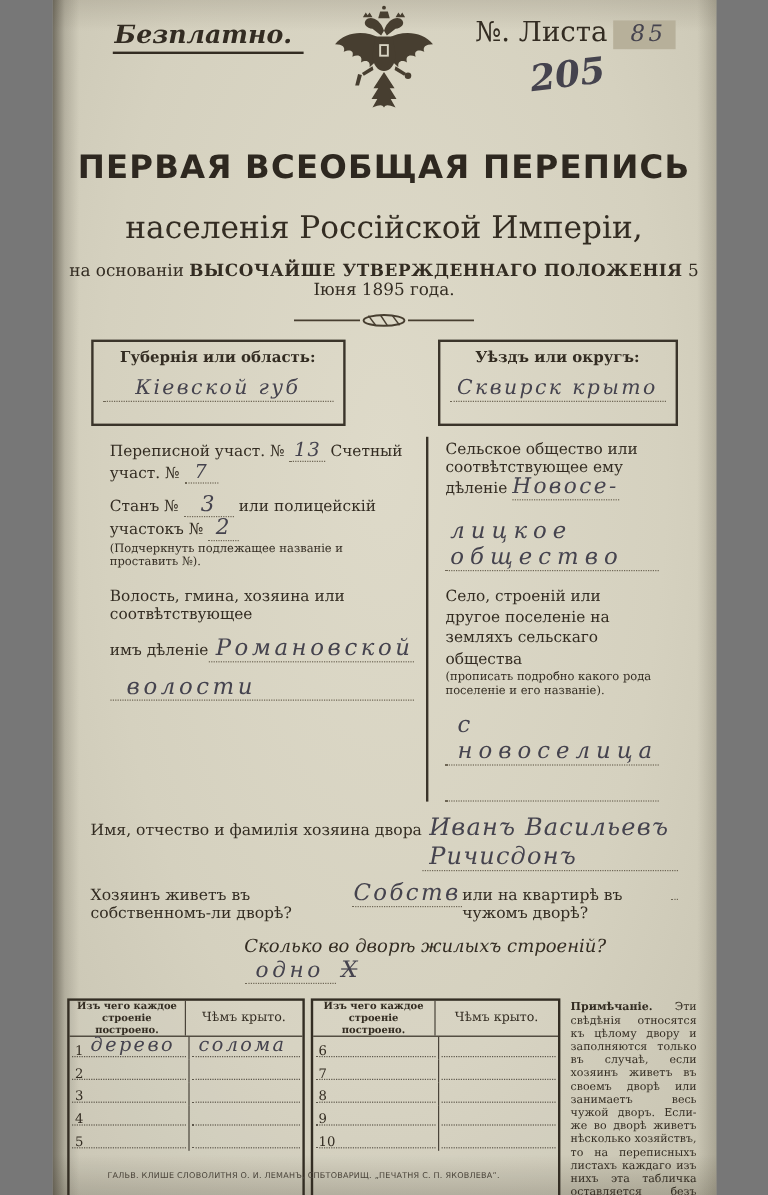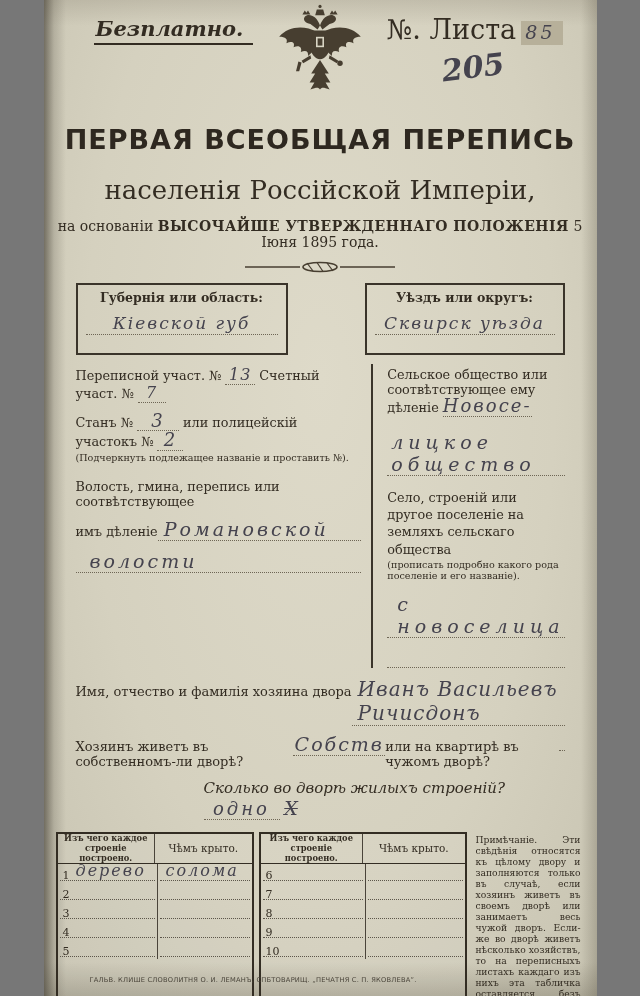--- a/index.html
+++ b/index.html
@@ -20,22 +20,22 @@
   }
   .hand { font-style:italic; color:#45434e; font-family:"DejaVu Serif", serif; }
   .fill { display:inline-block; border-bottom:1px dotted #6e6655; text-align:center; line-height:1.05; }
   .dotline { border-bottom:1px dotted #6e6655; }
 
   
   .top-row { position:relative; height:104px; padding:16px 34px 0 50px; }
   .free-label { display:inline-block; font-size:21px; font-weight:bold; font-style:italic;
                 border-bottom:2px solid #332c22; padding:0 10px 2px 2px; }
   .sheet-block { position:absolute; right:34px; top:14px; text-align:right; }
-  .sheet-label { font-size:27px; }
-  .sheet-value { background:#b7b09a; padding:0 7px 2px 4px; font-size:19px; letter-spacing:3px; }
+  .sheet-label { font-size:23px; }
+  .sheet-value { background:#b7b09a; padding:0 7px 2px 14px; font-size:19px; letter-spacing:3px; }
   .sheet-number-hand { margin:8px 58px 0 0; font-size:30px; font-weight:bold; transform:rotate(-7deg); }
   .eagle-wrap { position:absolute; left:50%; top:4px; transform:translateX(-50%); }
 
   
   .main-title { margin-top:20px; text-align:center; font-family:"DejaVu Sans", sans-serif;
                 font-weight:bold; font-size:27px; letter-spacing:1px; color:#2e2820; }
   .sub-title  { margin-top:20px; text-align:center; font-size:26px; }
   .law-line   { margin-top:13px; text-align:center; font-size:14px; }
   .law-caps   { font-weight:bold; letter-spacing:.5px; }
   .ornament   { margin:8px auto 6px; width:150px; text-align:center; }
@@ -47,21 +47,21 @@
   .fh-box.left  { width:212px; }
   .fh-box.right { width:200px; }
   .fh-label { text-align:center; font-weight:bold; font-size:12.5px; }
   .fh-value { margin-top:8px; text-align:center; font-size:17px; letter-spacing:2px;
               border-bottom:1px dotted #6e6655; padding-bottom:1px; }
   .fh-center { flex:1; text-align:center; padding-top:2px; }
   .fh-title1 { font-weight:bold; font-size:23px; letter-spacing:1px; }
   .fh-title2 { font-weight:bold; font-size:20px; letter-spacing:7px; margin-top:3px; }
 
   
-  .fields { padding:0 32px; margin-top:9px; font-size:12.8px; }
+  .fields { padding:0 48px; margin-top:9px; font-size:12.8px; }
   .field-cols { display:flex; }
   .fcol-left  { width:300px; border-right:2px solid #3a342a; padding:3px 10px 0 0; }
   .fcol-right { flex:1; padding:3px 0 0 14px; }
   .frow { margin-top:9px; }
   .frow.first { margin-top:0; }
   .small-note { font-size:9.6px; margin-top:1px; }
   .hv-sm { font-size:16px; letter-spacing:1px; }
   .hv-md { font-size:18px; letter-spacing:2px; }
   .hv-lg { font-size:19px; letter-spacing:3px; }
   .wide-sp { letter-spacing:5px; }
@@ -83,21 +83,21 @@
   .bt-h.roof { font-size:10.5px; font-weight:normal; border-left:1px solid #4a443a; }
   .bt-row { display:flex; height:19px; }
   .bt-c1 { flex:1; border-right:1px solid #4a443a; padding-left:5px; position:relative; }
   .bt-c2 { flex:1; position:relative; }
   .bt-c1::after, .bt-c2::after { content:''; position:absolute; left:2px; right:2px; bottom:2px;
           border-bottom:1px dotted #5c564a; }
   .bt-num { font-size:11px; }
   .bt-hand { font-size:16px; letter-spacing:2px; position:absolute; left:18px; top:-3px; white-space:nowrap; }
   .bt-hand.roofv { left:8px; }
   .bnote { flex:1; padding:2px 4px 0 9px; font-size:9.2px; line-height:1.2; text-align:justify; }
-  .bnote b { font-weight:normal; }
+  .bnote b { font-weight:bold; }
 
   
   .count-title { margin-top:26px; text-align:center; font-family:"DejaVu Sans", sans-serif;
                  font-weight:normal; font-size:18px; }
   .count-table { display:flex; margin:10px 24px 0; border:2.5px solid #332d23; background:rgba(255,255,255,.05); }
   .ccol { flex:1; border-right:1.5px solid #332d23; display:flex; flex-direction:column; }
   .ccol:last-child { border-right:none; }
   .chead { height:46px; border-bottom:1.5px solid #332d23; font-size:10.3px; font-weight:bold;
            text-align:center; padding:4px 4px; display:flex; align-items:center; justify-content:center; line-height:1.25; }
   .printers { position:absolute; bottom:12px; left:46px; right:28px; display:flex;
@@ -158,41 +158,41 @@
     </svg>
   </div>
 
   <div class="form-header">
     <div class="fh-box left">
       <div class="fh-label">Губернія или область:</div>
       <div class="fh-value hand">Кіевской губ</div>
     </div>
     <div class="fh-box right">
       <div class="fh-label">Уѣздъ или округъ:</div>
-      <div class="fh-value hand">Сквирск уѣзда</div>
+      <div class="fh-value hand">Сквирск крыто</div>
     </div>
   </div>
 
   <div class="fields">
     <div class="field-cols">
       <div class="fcol-left">
         <div class="frow first">
           <span>Переписной участ. №</span>
           <span class="fill hand hv-sm" style="min-width:30px">13</span>
           <span>Счетный участ. №</span>
           <span class="fill hand hv-sm" style="min-width:28px">7</span>
         </div>
         <div class="frow">
           <span>Станъ №</span>
           <span class="fill hand hv-md" style="min-width:42px">3</span>
           <span>или полицейскій участокъ №</span>
           <span class="fill hand hv-md" style="min-width:26px">2</span>
         </div>
         <div class="small-note">(Подчеркнуть подлежащее названіе и проставить №).</div>
-        <div class="frow" style="margin-top:16px">Волость, гмина, перепись или соотвѣтствующее</div>
+        <div class="frow" style="margin-top:16px">Волость, гмина, хозяина или соотвѣтствующее</div>
         <div class="frow" style="display:flex;align-items:baseline">
           <span>имъ дѣленіе</span>
           <span class="flexfill hand hv-lg">Романовской</span>
         </div>
         <div class="frow dotline hand hv-lg" style="padding-left:14px">волости</div>
       </div>
 
       <div class="fcol-right">
         <div>
           <span>Сельское общество или соотвѣтствующее ему дѣленіе</span>

